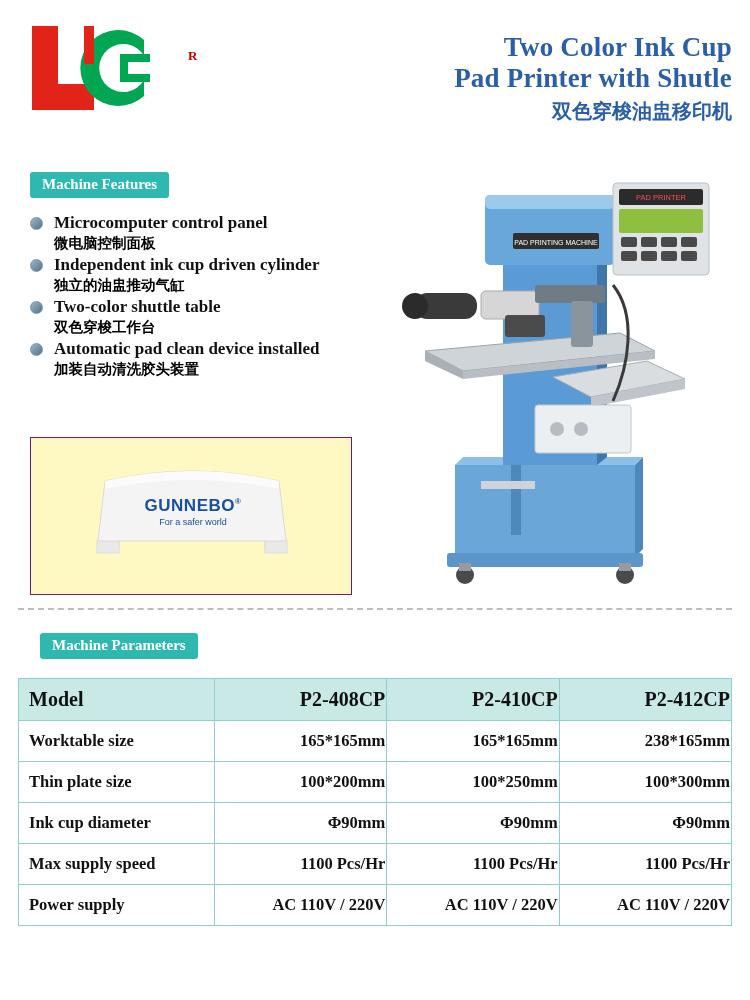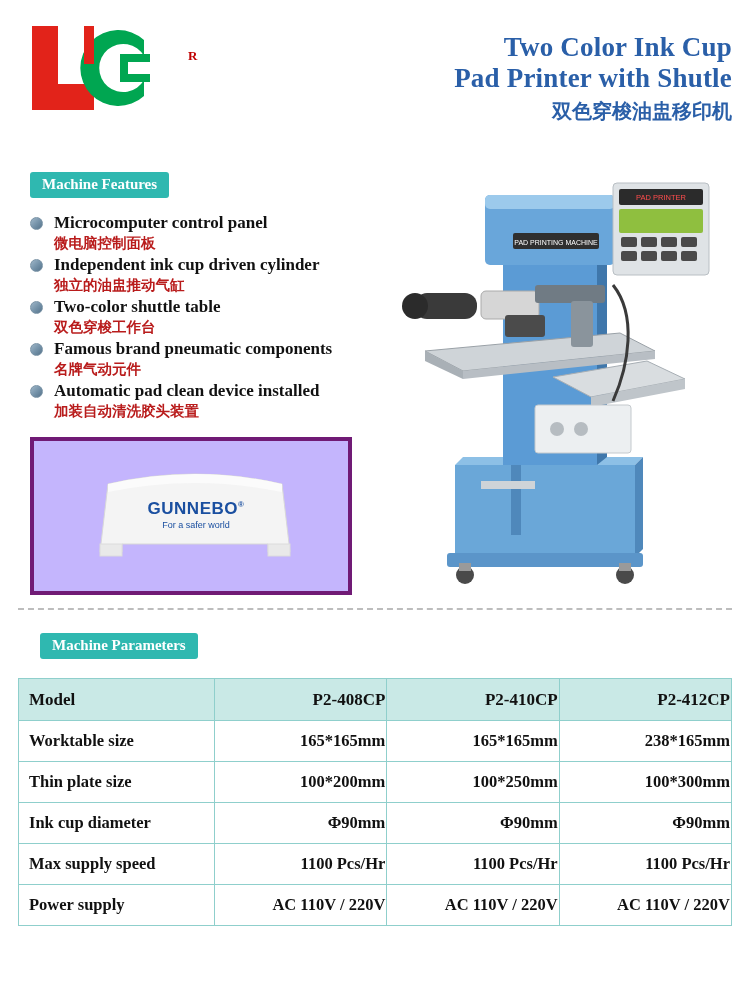--- a/index.html
+++ b/index.html
@@ -64,27 +64,27 @@
     width:13px; height:13px; border-radius:50%;
     background:linear-gradient(135deg,#9fb7c9 0%, #6f8da4 60%, #56738a 100%);
     border:1px solid #7a93a6;
   }
   .feat-en {
     font-family:"Liberation Serif", serif;
     font-size:17px; font-weight:bold; line-height:21px; color:#111;
   }
   .feat-cn {
     font-family:"DejaVu Sans", sans-serif;
-    font-size:14.5px; line-height:20px; color:#b91c1c; font-weight:bold;
+    font-size:14.5px; line-height:20px; color:#000000; font-weight:bold;
   }
 
   
   .photo-box {
     position:absolute; left:30px; top:437px; width:322px; height:158px;
-    border:4px solid #701a75; background:#c4b5fd;
+    border:1px solid #701a75; background:#fef9c3;
   }
   .gunnebo-part {
     position:absolute; left:56px; top:25px; width:210px; height:105px;
   }
   .gunnebo-label {
     position:absolute; left:82px; top:58px; width:160px; text-align:center;
   }
   .gunnebo-name {
     font-family:"Liberation Sans", sans-serif;
     font-size:17px; font-weight:bold; color:#1a4fa0; letter-spacing:0.5px;
@@ -120,21 +120,21 @@
   table.params th, table.params td {
     border:1px solid #8fcfcc;
     text-align:right;
     font-size:16.5px;
     font-weight:bold;
     height:41px;
     color:#111;
   }
   table.params tr.head th {
     background:#c9e9e6;
-    font-size:17px;
+    font-size:20px;
     height:42px;
   }
   table.params td.rowhead, table.params th.rowhead {
     text-align:left;
     padding-left:10px;
     width:196px;
   }
   table.params td { background:#ffffff; }
 </style>
 </head>
@@ -175,25 +175,20 @@
   </div>
   <div class="feat">
     <span class="bullet"></span>
     <div class="feat-en">Independent ink cup  driven cylinder</div>
     <div class="feat-cn">独立的油盅推动气缸</div>
   </div>
   <div class="feat">
     <span class="bullet"></span>
     <div class="feat-en">Two-color shuttle table</div>
     <div class="feat-cn">双色穿梭工作台</div>
-  </div>
-  <div class="feat">
-    <span class="bullet"></span>
-    <div class="feat-en">Famous brand pneumatic components</div>
-    <div class="feat-cn">名牌气动元件</div>
   </div>
   <div class="feat">
     <span class="bullet"></span>
     <div class="feat-en">Automatic pad clean device installed</div>
     <div class="feat-cn">加装自动清洗胶头装置</div>
   </div>
 </div>
 
 <div class="photo-box">
   <svg class="gunnebo-part" width="210" height="105" viewBox="0 0 210 105">

